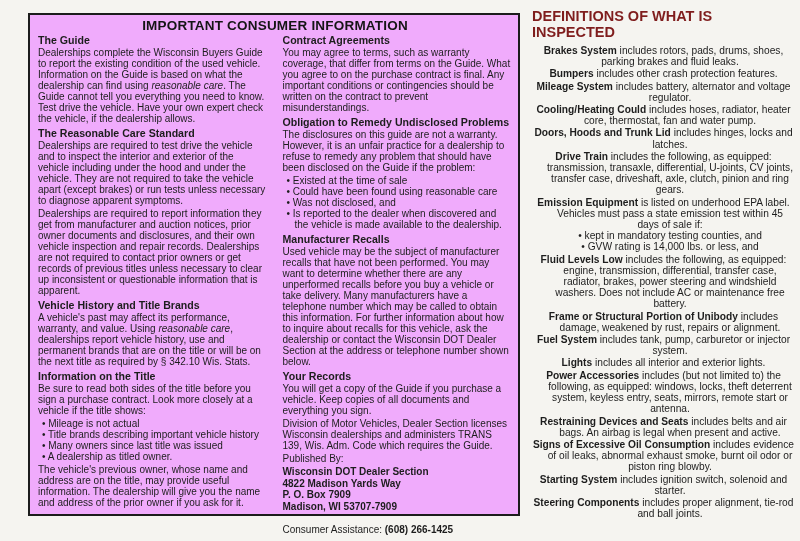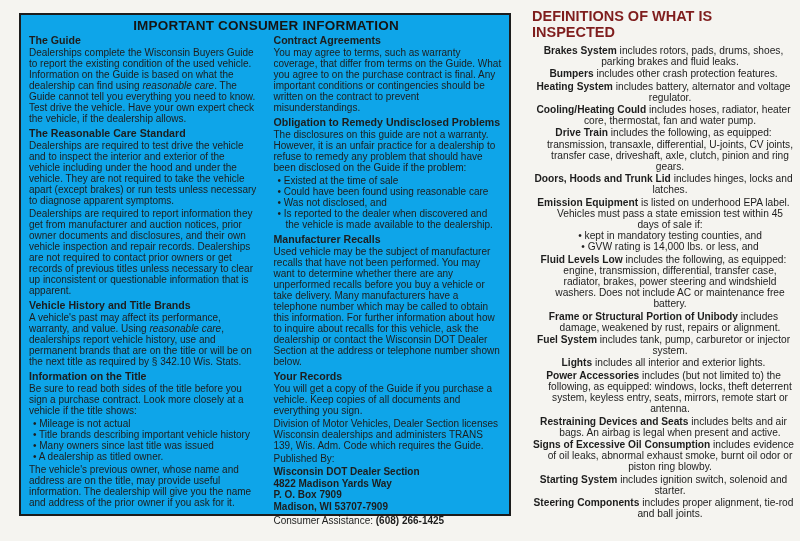--- a/index.html
+++ b/index.html
@@ -10,39 +10,39 @@
     color:#1d1d1d;
     -webkit-font-smoothing:antialiased;
   }
   .page{
     position:relative;width:800px;height:541px;
     background:#f5f4f0;
     overflow:hidden;
   }
   
   .info-box{
-    position:absolute;left:19px;top:13px;
+    position:absolute;left:28px;top:13px;
     width:492px;height:503px;
     border:2px solid #1c1c1c;
     box-sizing:border-box;
     padding:3px 6px 0 8px;
-    background:#0ea5e9;
+    background:#f0abfc;
   }
   .box-title{
     text-align:center;font-weight:bold;font-size:13.5px;
     letter-spacing:.2px;margin:0 0 2px 0;color:#151515;
   }
   .columns{display:flex;gap:15px;}
   .col{flex:1;font-size:10px;line-height:11px;}
   .section-heading{font-weight:bold;font-size:10.6px;margin:4px 0 1px 0;}
   .col > .section:first-child .section-heading{margin-top:0;}
   .para{margin:0 0 2px 0;}
   .bullet{padding-left:12px;text-indent:-8px;}
   .bold-lines div{font-weight:bold;line-height:11.6px;}
-  .contact{margin-top:3px;}
+  .contact{margin-top:12px;}
   .contact b{font-weight:bold;}
   
   .defs{
     position:absolute;left:532px;top:6px;width:263px;
   }
   .defs-title{font-weight:bold;font-size:14.5px;margin:2px 0 5px 0;color:#7f1d1d;}
   .def{
     font-size:10.2px;line-height:11.2px;
     margin:0 0 1px 0;
     padding-left:13px;text-indent:-13px;text-align:center;
@@ -118,24 +118,24 @@
           </div>
         </div>
     </div>
   </div>
 
   <div class="defs">
     <div class="defs-title">DEFINITIONS OF WHAT IS INSPECTED</div>
     <div id="defs-list">
         <div class="def"><b>Brakes System</b> includes rotors, pads, drums, shoes, parking brakes and fluid leaks.</div>
         <div class="def"><b>Bumpers</b> includes other crash protection features.</div>
-        <div class="def"><b>Heating System</b> includes battery, alternator and voltage regulator.</div>
+        <div class="def"><b>Mileage System</b> includes battery, alternator and voltage regulator.</div>
         <div class="def"><b>Cooling/Heating Could</b> includes hoses, radiator, heater core, thermostat, fan and water pump.</div>
+        <div class="def"><b>Doors, Hoods and Trunk Lid</b> includes hinges, locks and latches.</div>
         <div class="def"><b>Drive Train</b> includes the following, as equipped: transmission, transaxle, differential, U-joints, CV joints, transfer case, driveshaft, axle, clutch, pinion and ring gears.</div>
-        <div class="def"><b>Doors, Hoods and Trunk Lid</b> includes hinges, locks and latches.</div>
         <div class="def"><b>Emission Equipment</b> is listed on underhood EPA label. Vehicles must pass a state emission test within 45 days of sale if:<span class="def-bullet">• kept in mandatory testing counties, and</span><span class="def-bullet">• GVW rating is 14,000 lbs. or less, and</span></div>
         <div class="def"><b>Fluid Levels Low</b> includes the following, as equipped: engine, transmission, differential, transfer case, radiator, brakes, power steering and windshield washers. Does not include AC or maintenance free battery.</div>
         <div class="def"><b>Frame or Structural Portion of Unibody</b> includes damage, weakened by rust, repairs or alignment.</div>
         <div class="def"><b>Fuel System</b> includes tank, pump, carburetor or injector system.</div>
         <div class="def"><b>Lights</b> includes all interior and exterior lights.</div>
         <div class="def"><b>Power Accessories</b> includes (but not limited to) the following, as equipped: windows, locks, theft deterrent system, keyless entry, seats, mirrors, remote start or antenna.</div>
         <div class="def"><b>Restraining Devices and Seats</b> includes belts and air bags. An airbag is legal when present and active.</div>
         <div class="def"><b>Signs of Excessive Oil Consumption</b> includes evidence of oil leaks, abnormal exhaust smoke, burnt oil odor or piston ring blowby.</div>
         <div class="def"><b>Starting System</b> includes ignition switch, solenoid and starter.</div>
         <div class="def"><b>Steering Components</b> includes proper alignment, tie-rod and ball joints.</div>

